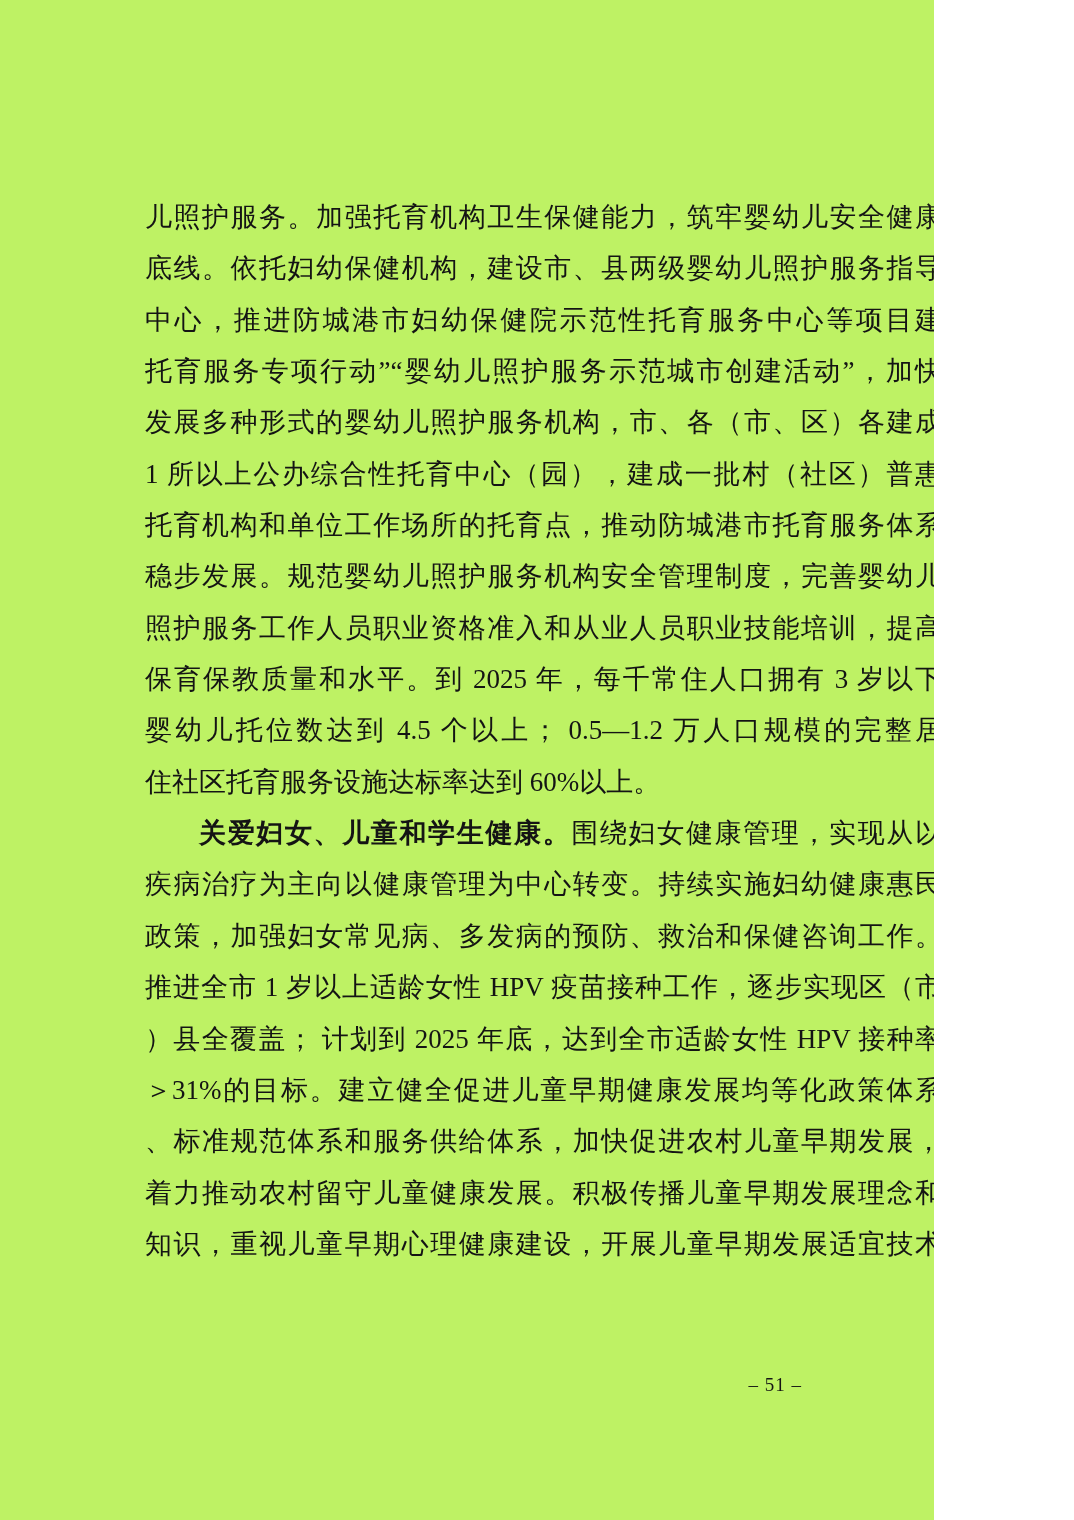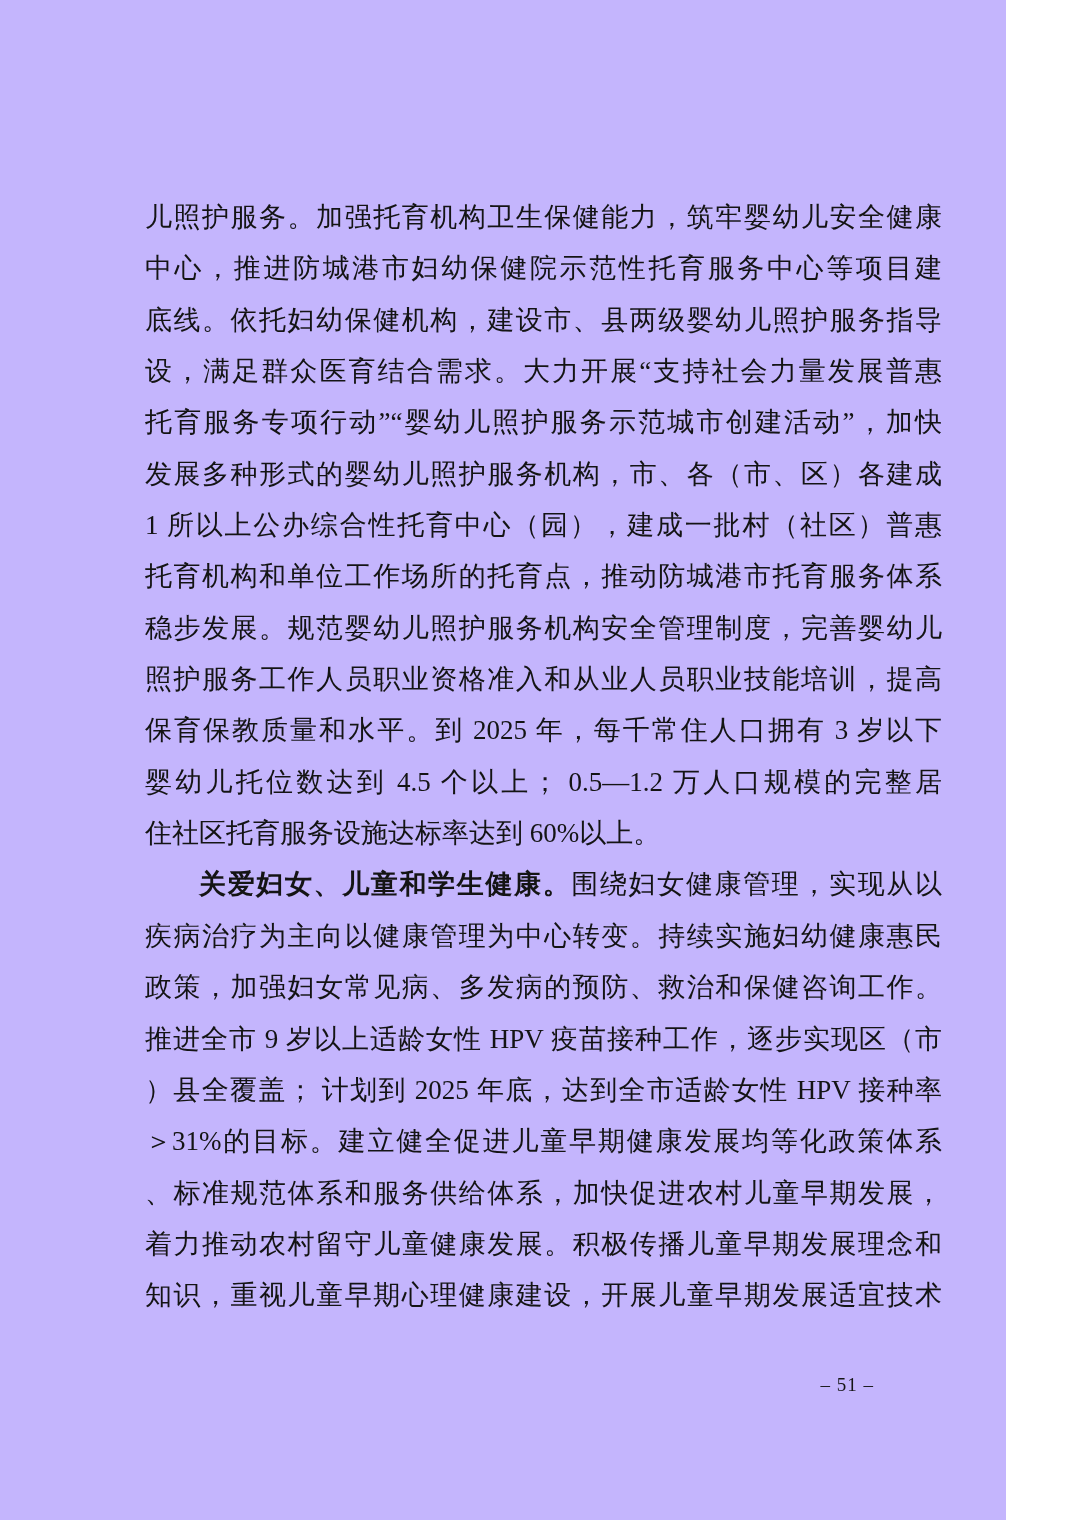--- a/index.html
+++ b/index.html
@@ -2,23 +2,23 @@
 <html><head>
 <meta charset="utf-8">
 <style>
   html, body {
     margin: 0;
     padding: 0;
     background: #ffffff;
   }
   .page {
     position: relative;
-    width: 1006px;
+    width: 934px;
     height: 1520px;
-    background: #c4b5fd;
+    background: #bef264;
     color: #141414;
     font-family: "Liberation Serif", "DejaVu Serif", serif;
     overflow: hidden;
   }
   .text-block {
     position: absolute;
     left: 145px;
     top: 192px;
     width: 797px;
   }
@@ -50,36 +50,35 @@
     letter-spacing: 1px;
     color: #141414;
   }
 </style>
 </head>
 <body>
 
 <div class="page">
   <div class="text-block">
       <div class="line"><span class="seg">儿照护服务。加强托育机构卫生保健能力，筑牢婴幼儿安全健康</span></div>
+      <div class="line"><span class="seg">底线。依托妇幼保健机构，建设市、县两级婴幼儿照护服务指导</span></div>
       <div class="line"><span class="seg">中心，推进防城港市妇幼保健院示范性托育服务中心等项目建</span></div>
-      <div class="line"><span class="seg">底线。依托妇幼保健机构，建设市、县两级婴幼儿照护服务指导</span></div>
-      <div class="line"><span class="seg">设，满足群众医育结合需求。大力开展“支持社会力量发展普惠</span></div>
       <div class="line"><span class="seg">托育服务专项行动”“婴幼儿照护服务示范城市创建活动”，加快</span></div>
       <div class="line"><span class="seg">发展多种形式的婴幼儿照护服务机构，市、各（市、区）各建成</span></div>
       <div class="line"><span class="seg">1 所以上公办综合性托育中心（园），建成一批村（社区）普惠</span></div>
       <div class="line"><span class="seg">托育机构和单位工作场所的托育点，推动防城港市托育服务体系</span></div>
       <div class="line"><span class="seg">稳步发展。规范婴幼儿照护服务机构安全管理制度，完善婴幼儿</span></div>
       <div class="line"><span class="seg">照护服务工作人员职业资格准入和从业人员职业技能培训，提高</span></div>
       <div class="line"><span class="seg">保育保教质量和水平。到 2025 年，每千常住人口拥有 3 岁以下</span></div>
       <div class="line"><span class="seg">婴幼儿托位数达到 4.5 个以上； 0.5—1.2 万人口规模的完整居</span></div>
       <div class="line no-justify"><span class="seg">住社区托育服务设施达标率达到 60%以上。</span></div>
       <div class="line indent"><span class="seg bold">关爱妇女、儿童和学生健康。</span><span class="seg">围绕妇女健康管理，实现从以</span></div>
       <div class="line"><span class="seg">疾病治疗为主向以健康管理为中心转变。持续实施妇幼健康惠民</span></div>
       <div class="line"><span class="seg">政策，加强妇女常见病、多发病的预防、救治和保健咨询工作。</span></div>
-      <div class="line"><span class="seg">推进全市 9 岁以上适龄女性 HPV 疫苗接种工作，逐步实现区（市</span></div>
+      <div class="line"><span class="seg">推进全市 1 岁以上适龄女性 HPV 疫苗接种工作，逐步实现区（市</span></div>
       <div class="line"><span class="seg">）县全覆盖； 计划到 2025 年底，达到全市适龄女性 HPV 接种率</span></div>
       <div class="line"><span class="seg">＞31%的目标。建立健全促进儿童早期健康发展均等化政策体系</span></div>
       <div class="line"><span class="seg">、标准规范体系和服务供给体系，加快促进农村儿童早期发展，</span></div>
       <div class="line"><span class="seg">着力推动农村留守儿童健康发展。积极传播儿童早期发展理念和</span></div>
       <div class="line"><span class="seg">知识，重视儿童早期心理健康建设，开展儿童早期发展适宜技术</span></div>
     </div>
   <div class="page-number">– 51 –</div>
 </div>
 
 </body></html>

